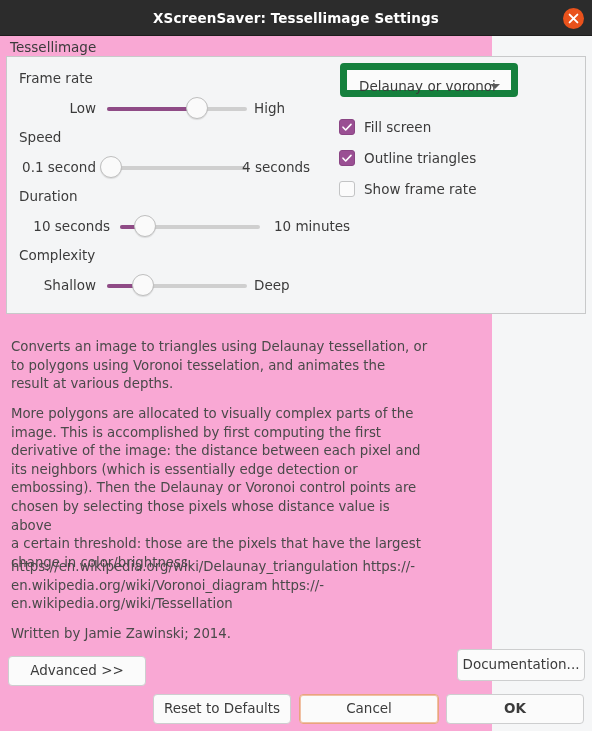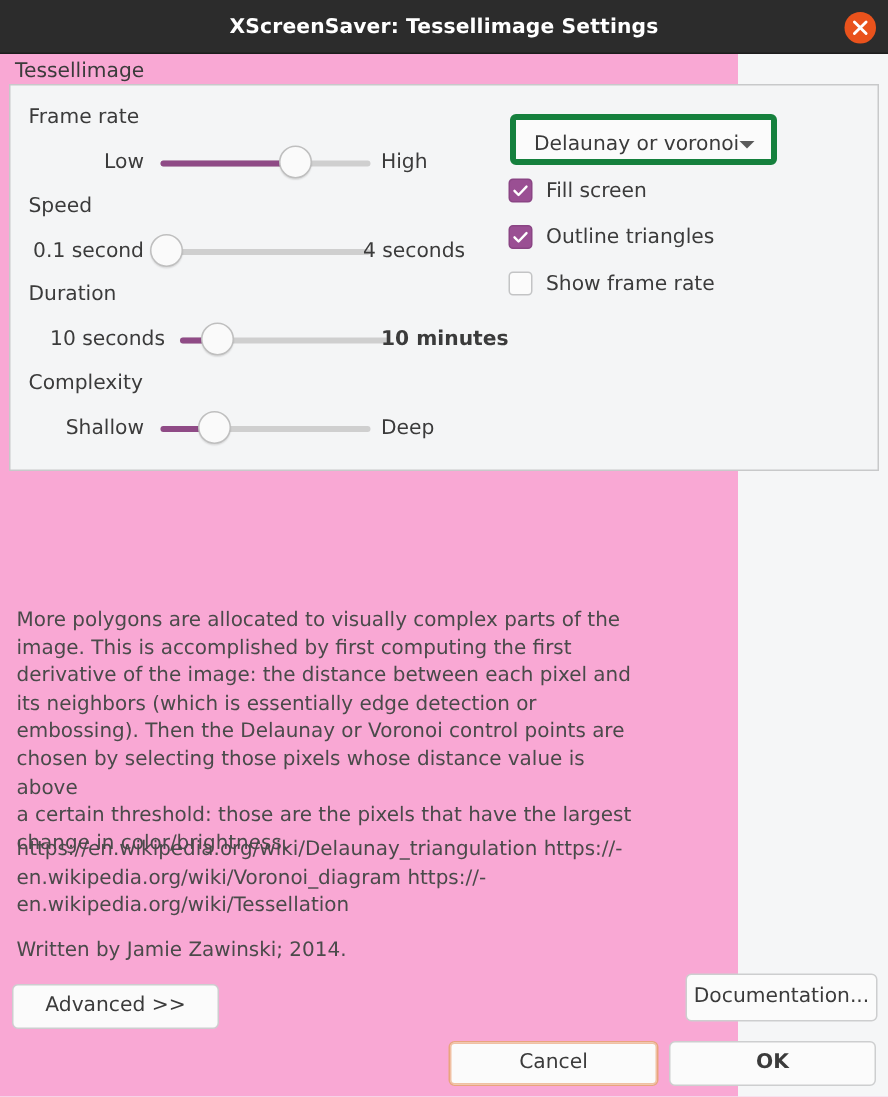--- a/index.html
+++ b/index.html
@@ -104,24 +104,24 @@
     border-radius: 50%;
     background: #fafafa;
     border: 1px solid #bfbfbf;
     box-shadow: 0 1px 1px rgba(0,0,0,0.10);
     cursor: pointer;
   }
 
   
   .combo {
     position: absolute;
-    left: 340px; top: 76px;
+    left: 340px; top: 63px;
     width: 178px; height: 34px;
     background: #fbfbfb;
-    border: 4px solid #15803d;
+    border: 7px solid #15803d;
     border-radius: 4px;
     cursor: pointer;
   }
   .combo-label {
     position: absolute;
     left: 12px; top: 0;
     line-height: 32px;
     font-size: 13.5px;
     color: #3b3b3b;
     white-space: nowrap;
@@ -236,21 +236,21 @@
   </div>
 
   <div class="slider-title" style="left:19px; top:188px;">Duration</div>
   <div class="slider-row" style="left:0; top:214px; width:340px;">
     <div class="slider-minlabel" style="left:0px; width:110px;">10 seconds</div>
     <div class="slider-track-wrap" style="left:120px;">
       <div class="slider-track"></div>
       <div class="slider-fill" id="fill2" style="width: 25.2px;"></div>
       <div class="slider-handle" id="handle2" style="left: 25.2px;"></div>
     </div>
-    <div class="slider-maxlabel" style="left:254px;font-weight:bold;">10 minutes</div>
+    <div class="slider-maxlabel" style="left:274px;">10 minutes</div>
   </div>
 
   <div class="slider-title" style="left:19px; top:247px;">Complexity</div>
   <div class="slider-row" style="left:0; top:273px; width:330px;">
     <div class="slider-minlabel" style="left:0px; width:96px;">Shallow</div>
     <div class="slider-track-wrap" style="left:107px;">
       <div class="slider-track"></div>
       <div class="slider-fill" id="fill3" style="width: 36.4px;"></div>
       <div class="slider-handle" id="handle3" style="left: 36.4px;"></div>
     </div>
@@ -278,32 +278,36 @@
       </svg>
     </div>
     <div class="check-label">Outline triangles</div>
   </div>
 
   <div class="checkrow" style="top:181px;">
     <div class="checkbox"></div>
     <div class="check-label">Show frame rate</div>
   </div>
 
+  <div class="desc" style="top:338px;">Converts an image to triangles using Delaunay tessellation, or
+to polygons using Voronoi tesselation, and animates the
+result at various depths.</div>
   <div class="desc" style="top:405px;">More polygons are allocated to visually complex parts of the
 image. This is accomplished by first computing the first
 derivative of the image: the distance between each pixel and
 its neighbors (which is essentially edge detection or
 embossing). Then the Delaunay or Voronoi control points are
 chosen by selecting those pixels whose distance value is above
 a certain threshold: those are the pixels that have the largest
 change in color/brightness.</div>
   <div class="desc" style="top:558px;">https://en.wikipedia.org/wiki/Delaunay_triangulation https://-
 en.wikipedia.org/wiki/Voronoi_diagram https://-
 en.wikipedia.org/wiki/Tessellation</div>
   <div class="desc" style="top:625px;">Written by Jamie Zawinski; 2014.</div>
 
   <button class="btn" style="left:457px; top:649px; width:128px; height:32px;">Documentation...</button>
 
   <button class="btn" style="left:8px; top:656px; width:138px; height:30px;">Advanced &gt;&gt;</button>
+  <button class="btn" style="left:153px; top:694px; width:138px; height:30px;">Reset to Defaults</button>
   <button class="btn focused" style="left:299px; top:694px; width:140px; height:30px;">Cancel</button>
   <button class="btn" style="left:446px; top:694px; width:138px; height:30px;font-weight:bold;">OK</button>
 
 </div>
 
 </body></html>

